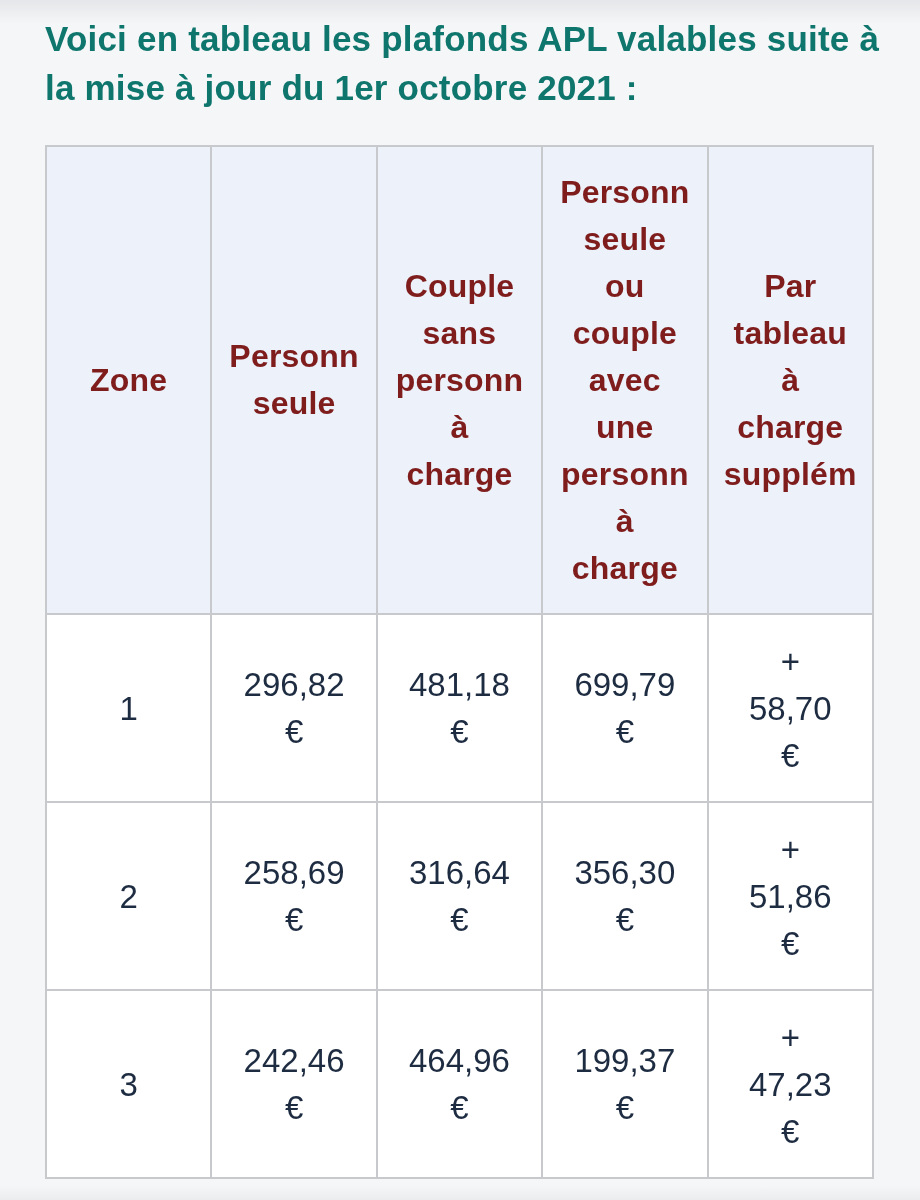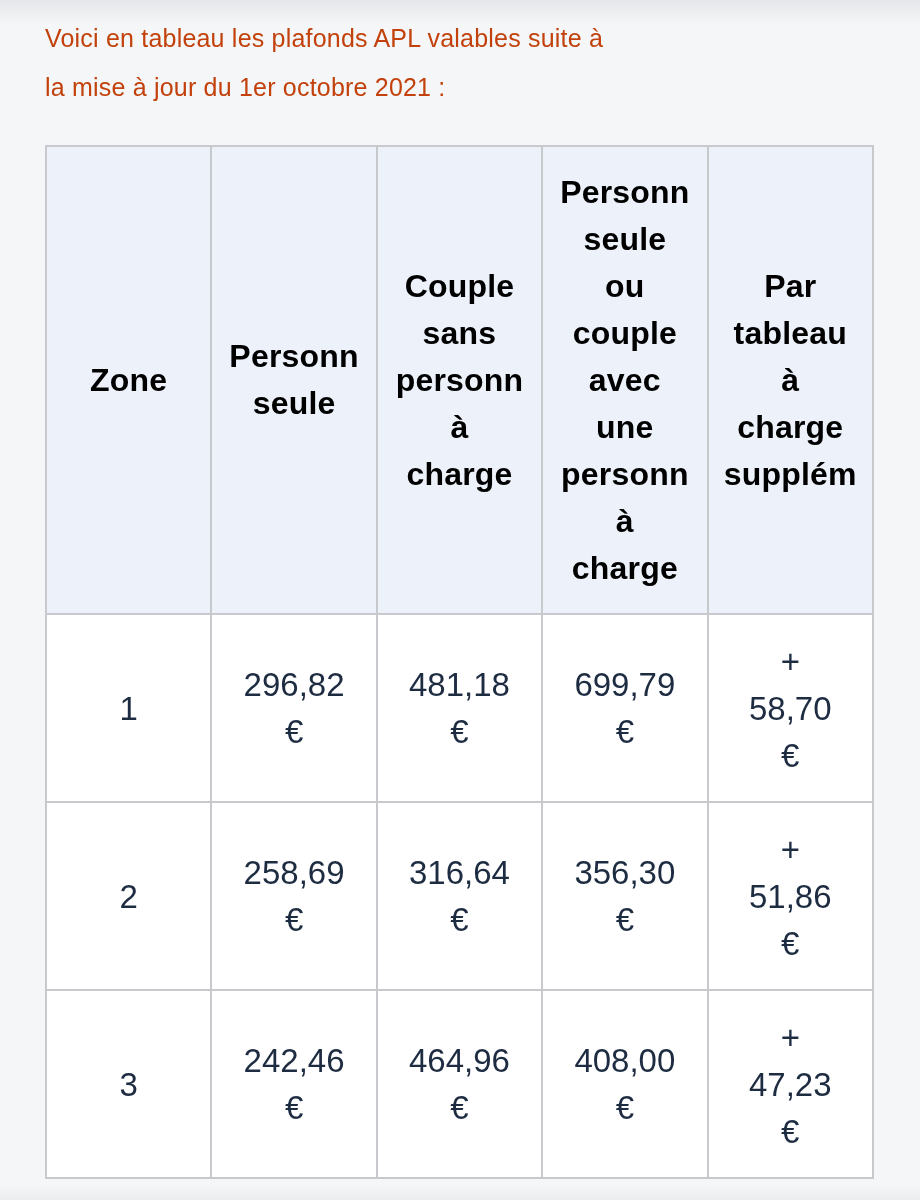--- a/index.html
+++ b/index.html
@@ -29,25 +29,25 @@
     height: 14px;
     background: linear-gradient(rgba(233,234,236,0), #ebecee);
     pointer-events: none;
   }
   .intro {
     position: absolute;
     left: 45px;
     top: 14px;
     width: 850px;
     margin: 0;
-    font-size: 25px;
+    font-size: 35px;
     line-height: 49px;
     letter-spacing: 0.2px;
-    font-weight: 400;
-    color: #c2410c;
+    font-weight: 700;
+    color: #0f766e;
     white-space: pre-line;
   }
   table.apl {
     position: absolute;
     left: 45px;
     top: 145px;
     width: 829px;
     border-collapse: collapse;
     table-layout: fixed;
   }
@@ -60,21 +60,21 @@
     padding: 0;
     white-space: pre-line;
   }
   table.apl thead th {
     height: 466px;
     background: #edf2fa;
     font-size: 32px;
     font-weight: bold;
     line-height: 47px;
     letter-spacing: 0.2px;
-    color: #000000;
+    color: #7f1d1d;
   }
   table.apl tbody td {
     height: 186px;
     background: #ffffff;
     font-size: 33px;
     font-weight: 400;
     line-height: 47px;
     color: #1e2c42;
   }
 </style>
@@ -137,21 +137,21 @@
       <td>+
 51,86
 €</td>
     </tr>
     <tr>
       <td>3</td>
       <td>242,46
 €</td>
       <td>464,96
 €</td>
-      <td>408,00
+      <td>199,37
 €</td>
       <td>+
 47,23
 €</td>
     </tr>
   </tbody>
 </table>
 
 <div class="bottom-shade"></div>
 

